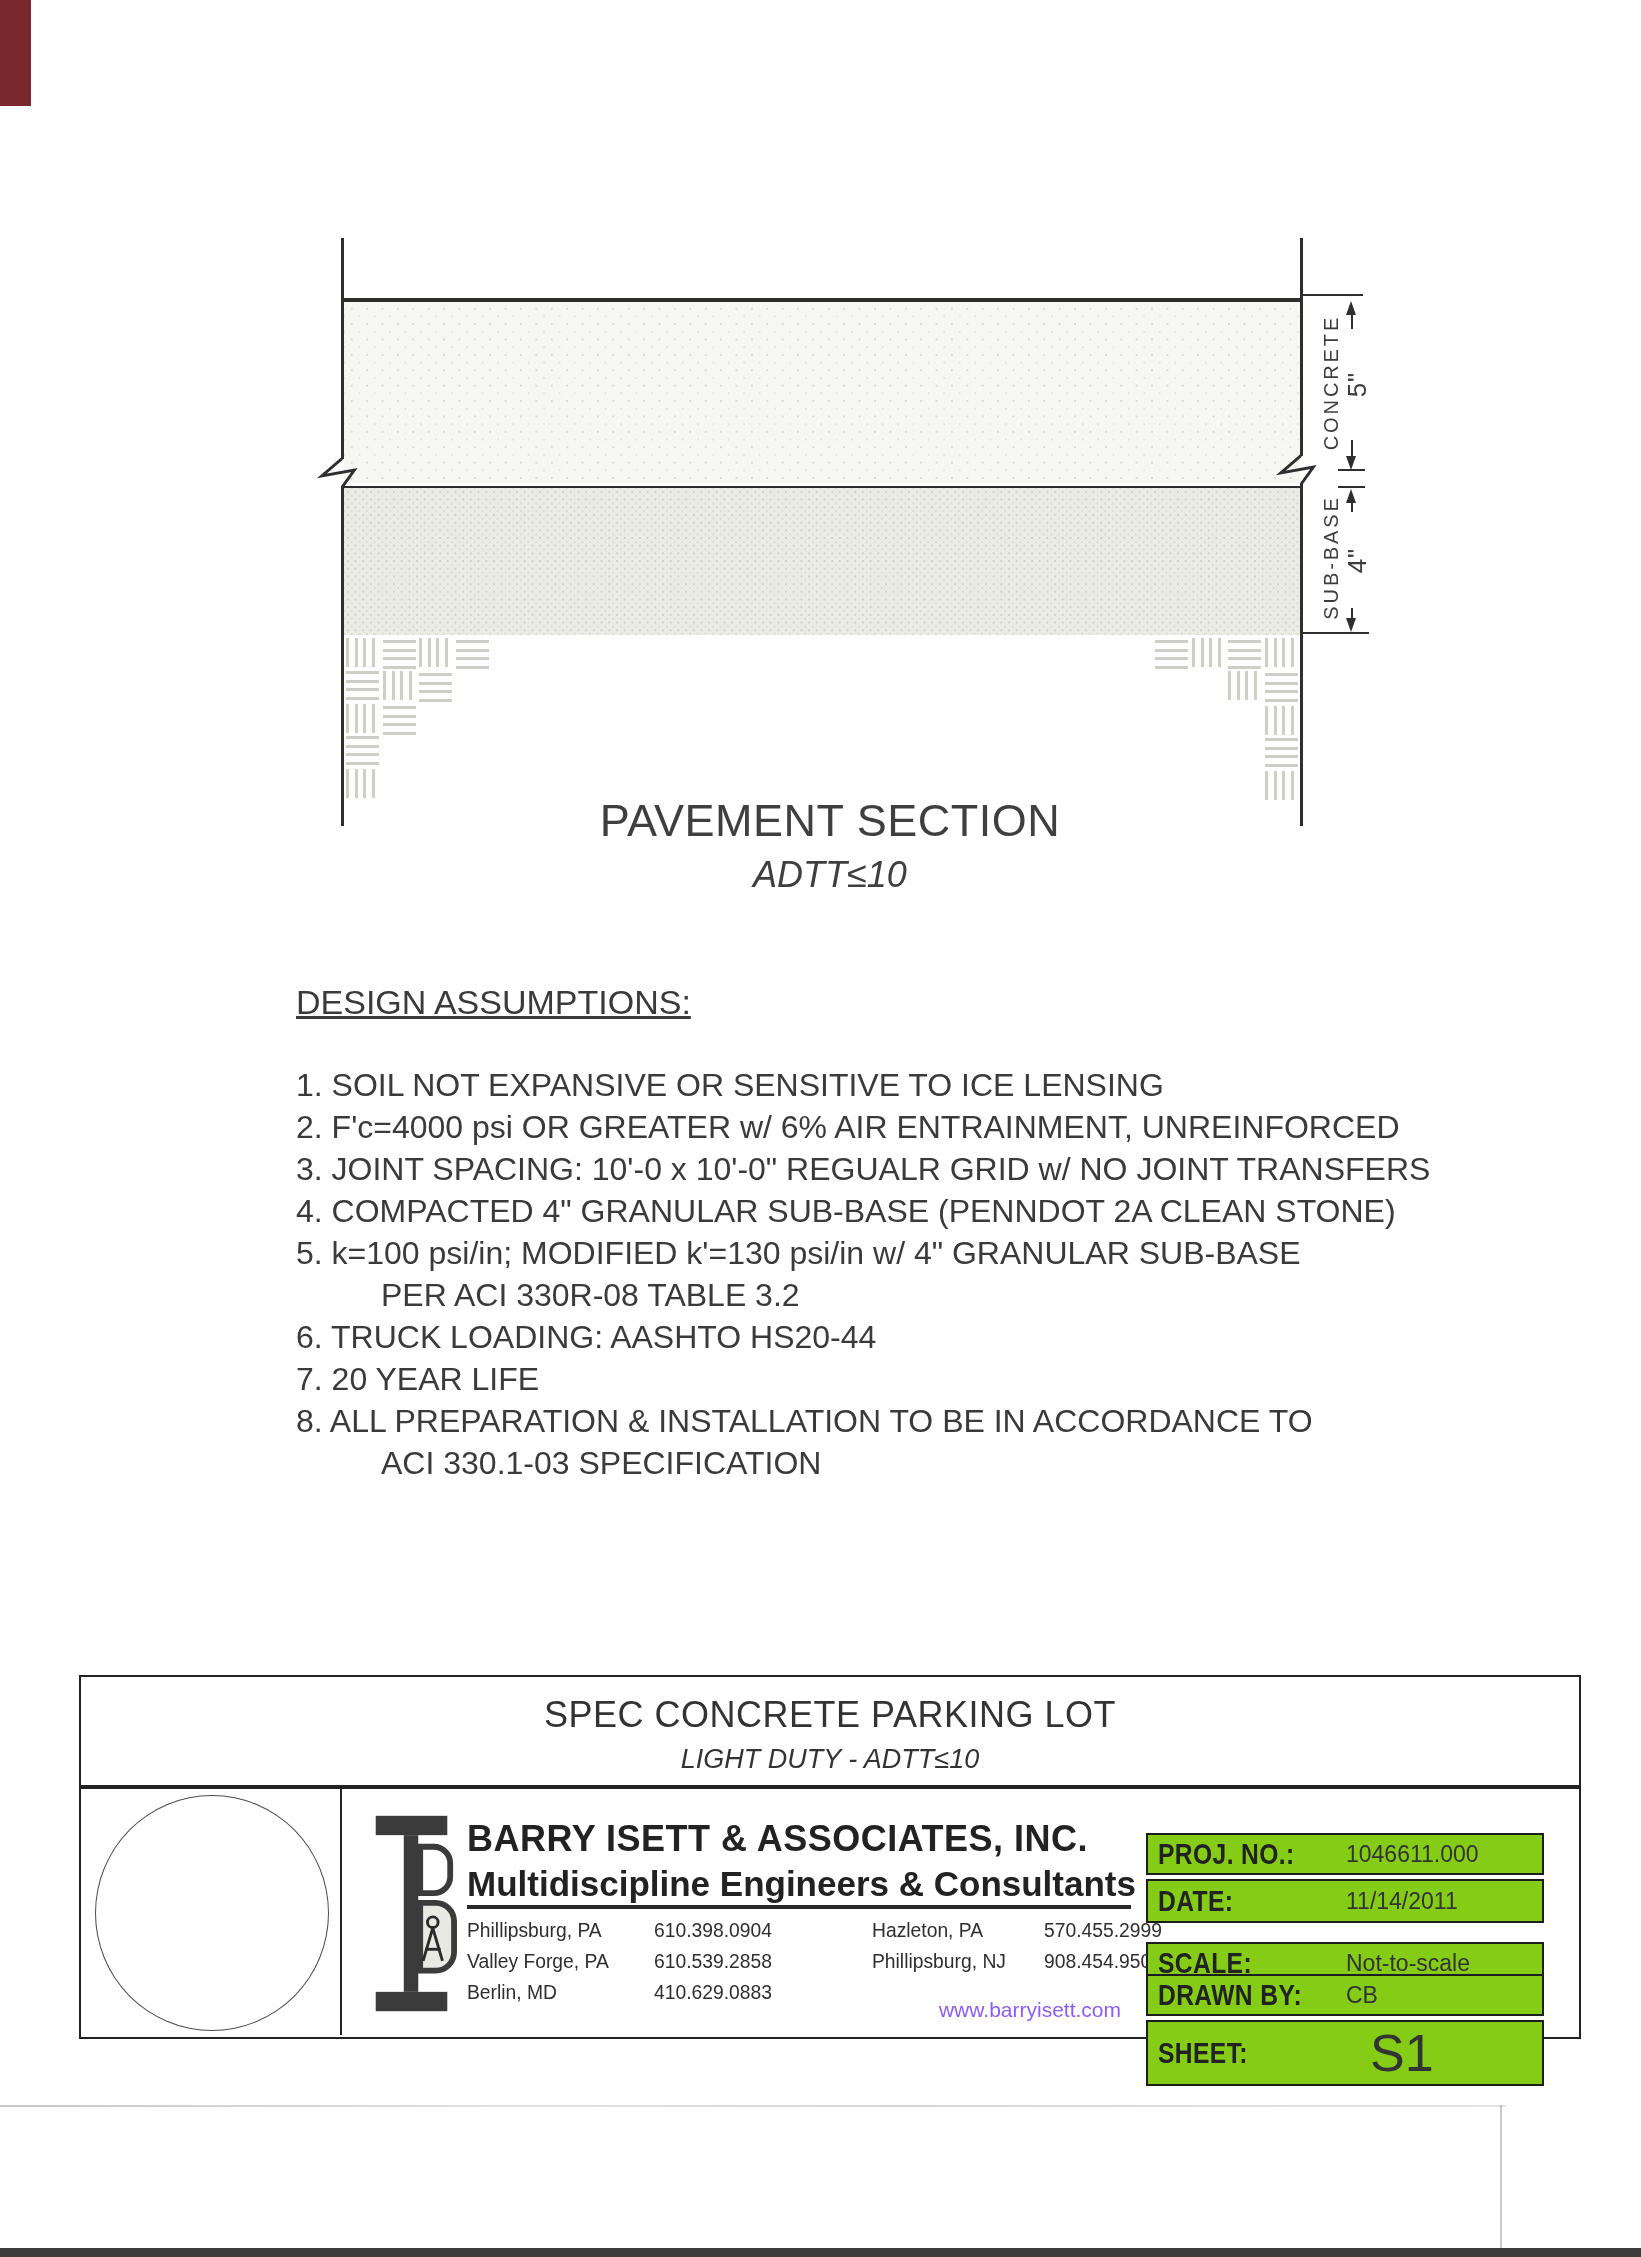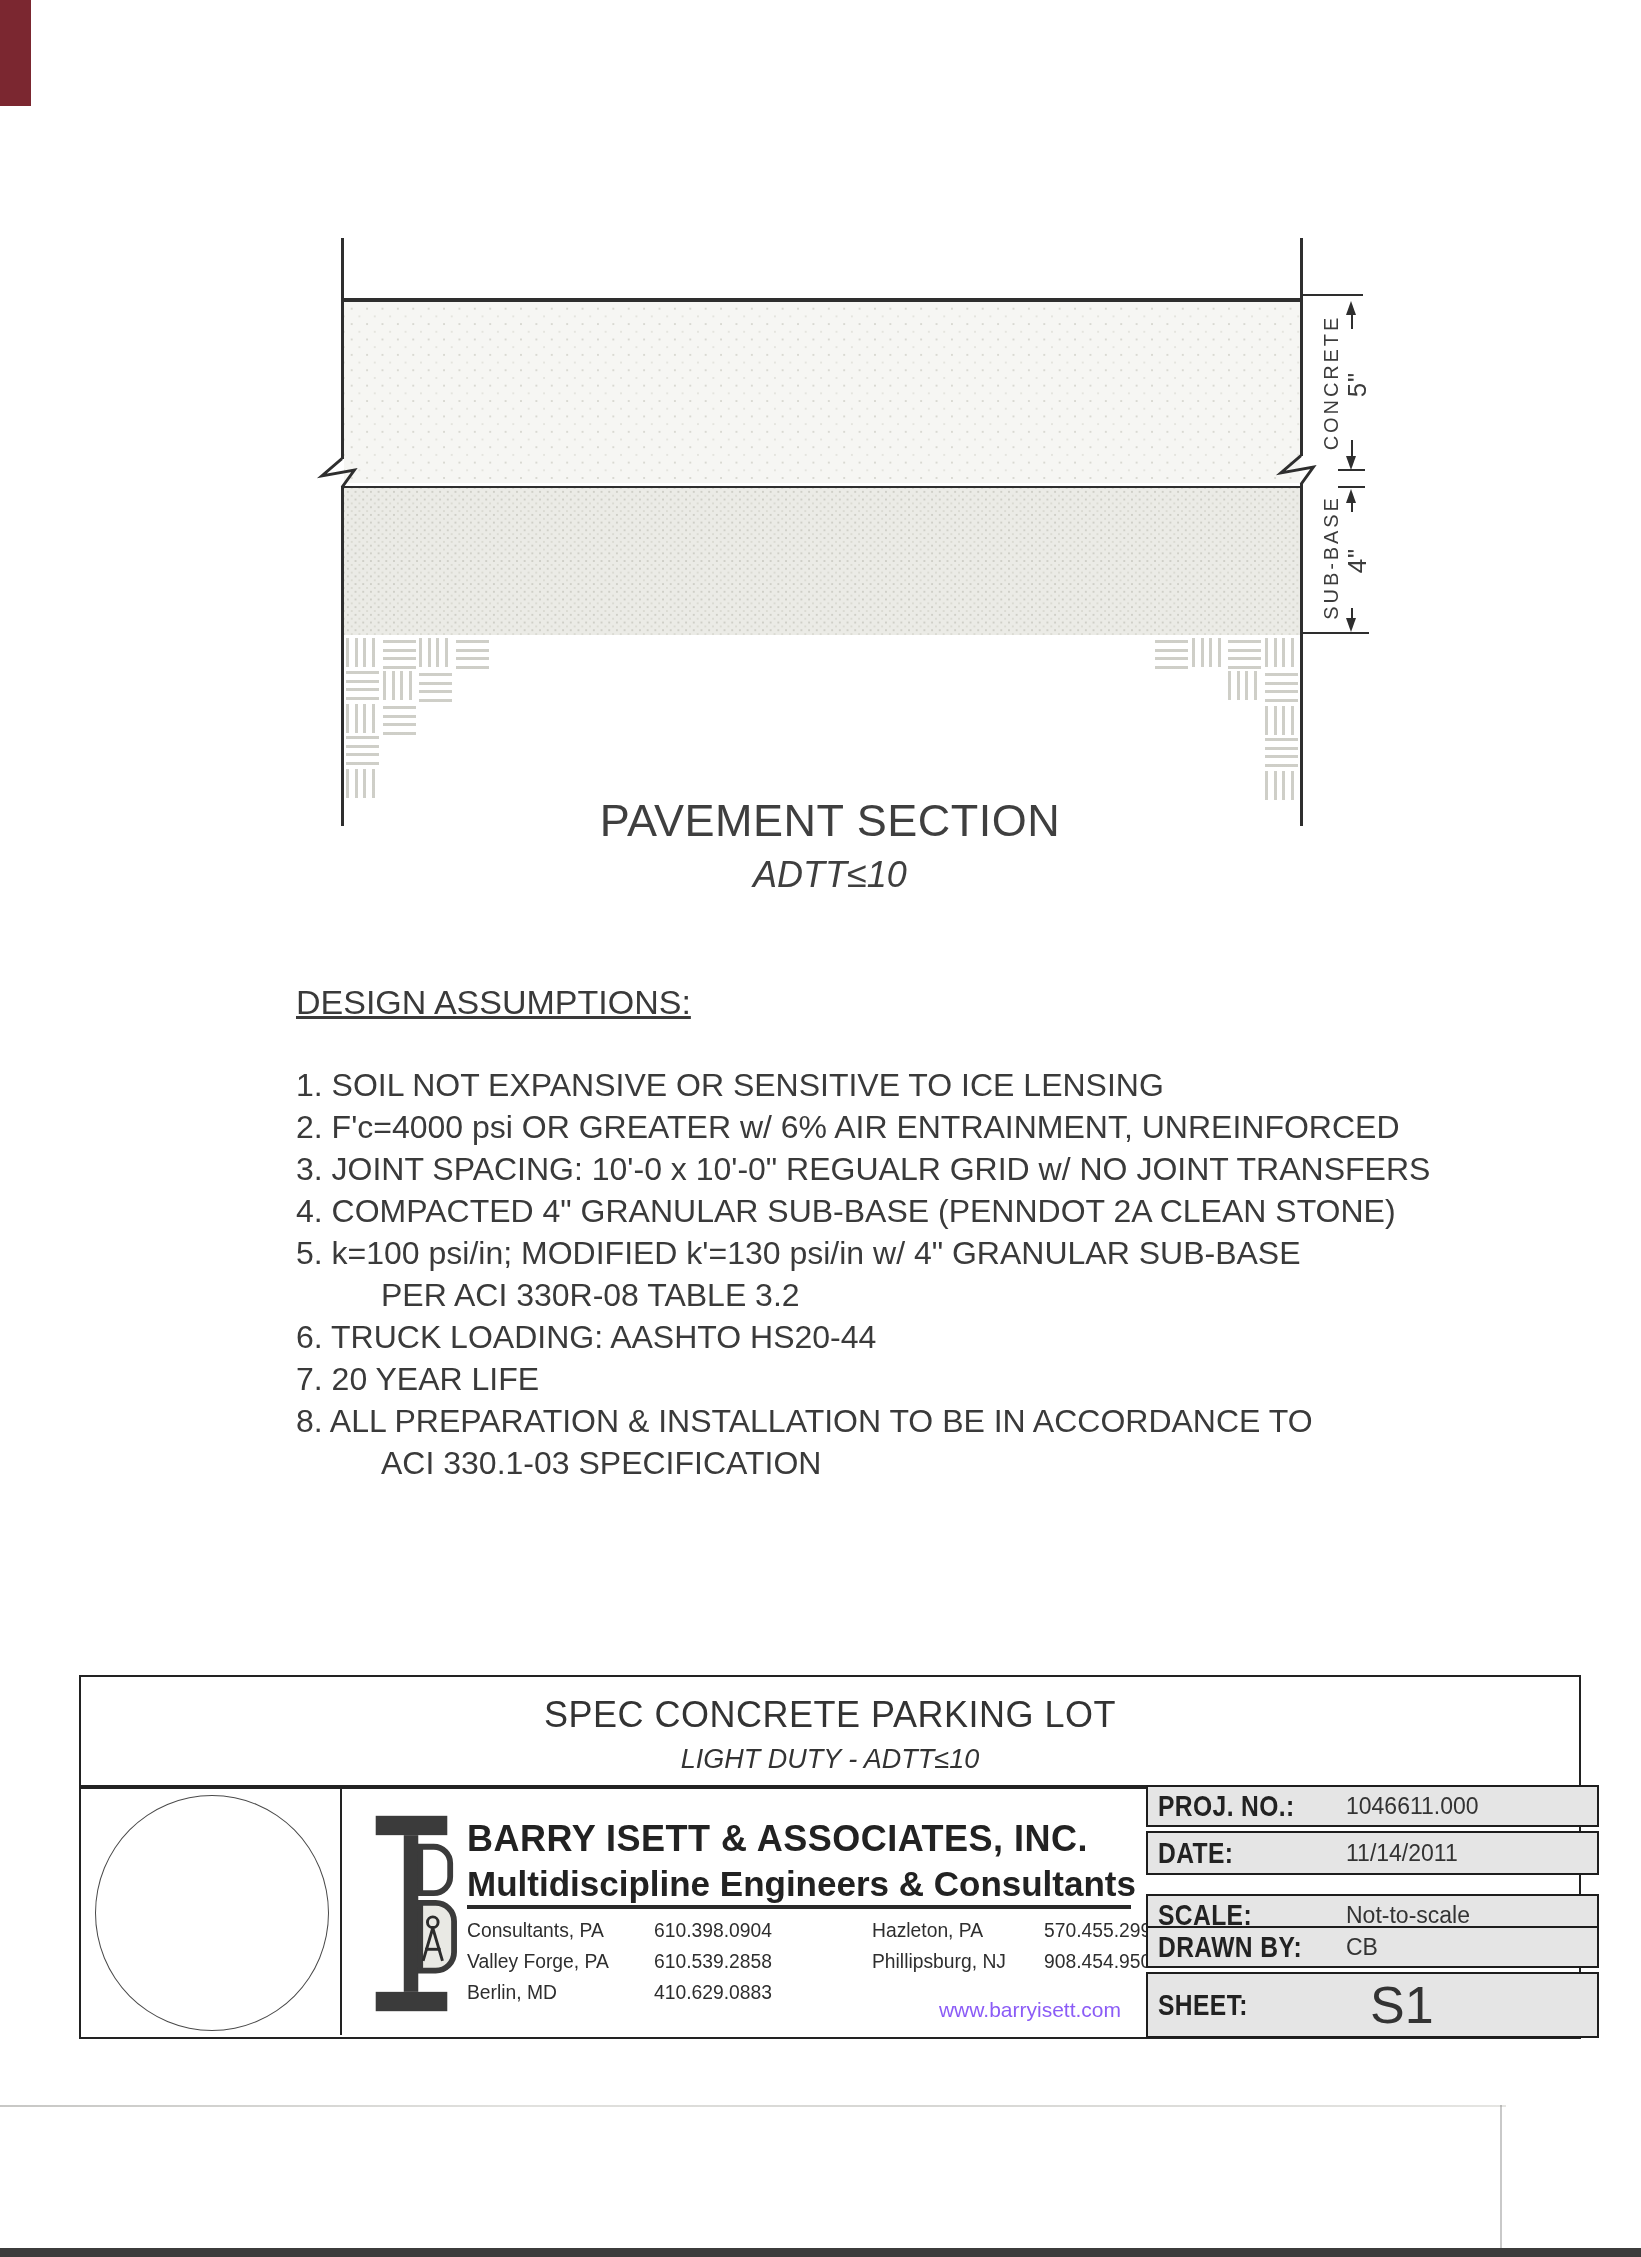--- a/index.html
+++ b/index.html
@@ -62,21 +62,21 @@
   .seal-cell{position:absolute;left:0;top:112px;width:259px;height:246px;border-right:2.9px solid #222;}
   .seal-circle{position:absolute;left:13.5px;top:5.8px;width:232px;height:234px;
     border:1.9px solid #4a4a4a;border-radius:50%;}
   .company-cell{position:absolute;left:262px;top:112px;width:803px;height:246px;color:#222;}
   .company-name{position:absolute;left:124px;top:29px;font-size:36px;font-weight:bold;letter-spacing:0.5px;white-space:nowrap;}
   .company-tagline{position:absolute;left:124px;top:75px;font-size:35px;font-weight:bold;white-space:nowrap;}
   .company-rule{position:absolute;left:124px;top:116px;width:664px;height:3.9px;background:#2a2a2a;}
   .office{position:absolute;font-size:19.3px;color:#2e2e2e;white-space:nowrap;}
   .website{position:absolute;right:25px;top:209px;font-size:21px;font-weight:normal;color:#8b5cf6;margin-left:32px;}
   .info-cell{position:absolute;left:1065px;top:108px;width:437px;height:256px;}
-  .tb-field{position:absolute;left:0;width:453px;border:2.9px solid #1d1d1d;box-sizing:border-box;background:#e5e5e5;}
+  .tb-field{position:absolute;left:0;width:398px;border:2.9px solid #1d1d1d;box-sizing:border-box;background:#84cc16;margin-top:48px;}
   .tb-field .lab{position:absolute;left:9.7px;top:50%;transform:translateY(-50%) scaleX(.82);
     transform-origin:left center;font-size:30px;font-weight:bold;color:#222;letter-spacing:0.5px;white-space:nowrap;}
   .tb-field .val{position:absolute;left:198px;top:50%;transform:translateY(-50%);
     font-size:23px;color:#333;white-space:nowrap;}
   .tb-field .val.big{font-size:52px;left:222px;}
 
   svg{display:block;}
 </style>
 </head>
 <body>
@@ -191,21 +191,21 @@
       <g stroke="#2c2c2c" fill="none">
         <circle cx="71" cy="116" r="5.5" stroke-width="3"></circle>
         <path d="M71 122 L61 156 M71 122 L81 156" stroke-width="3"></path>
         <path d="M63 144 L79 144" stroke-width="3"></path>
       </g>
     </svg>
     <div class="company-name">BARRY ISETT &amp; ASSOCIATES, INC.</div>
     <div class="company-tagline">Multidiscipline Engineers &amp; Consultants</div>
     <div class="company-rule"></div>
 
-    <div class="office" style="left:124px;top:131px;">Consultants, PA</div>
+    <div class="office" style="left:124px;top:131px;">Phillipsburg, PA</div>
     <div class="office" style="left:311px;top:131px;">610.398.0904</div>
     <div class="office" style="left:124px;top:162px;">Valley Forge, PA</div>
     <div class="office" style="left:311px;top:162px;">610.539.2858</div>
     <div class="office" style="left:124px;top:193px;">Berlin, MD</div>
     <div class="office" style="left:311px;top:193px;">410.629.0883</div>
     <div class="office" style="left:529px;top:131px;">Hazleton, PA</div>
     <div class="office" style="left:701px;top:131px;">570.455.2999</div>
     <div class="office" style="left:529px;top:162px;">Phillipsburg, NJ</div>
     <div class="office" style="left:701px;top:162px;">908.454.9500</div>
 

